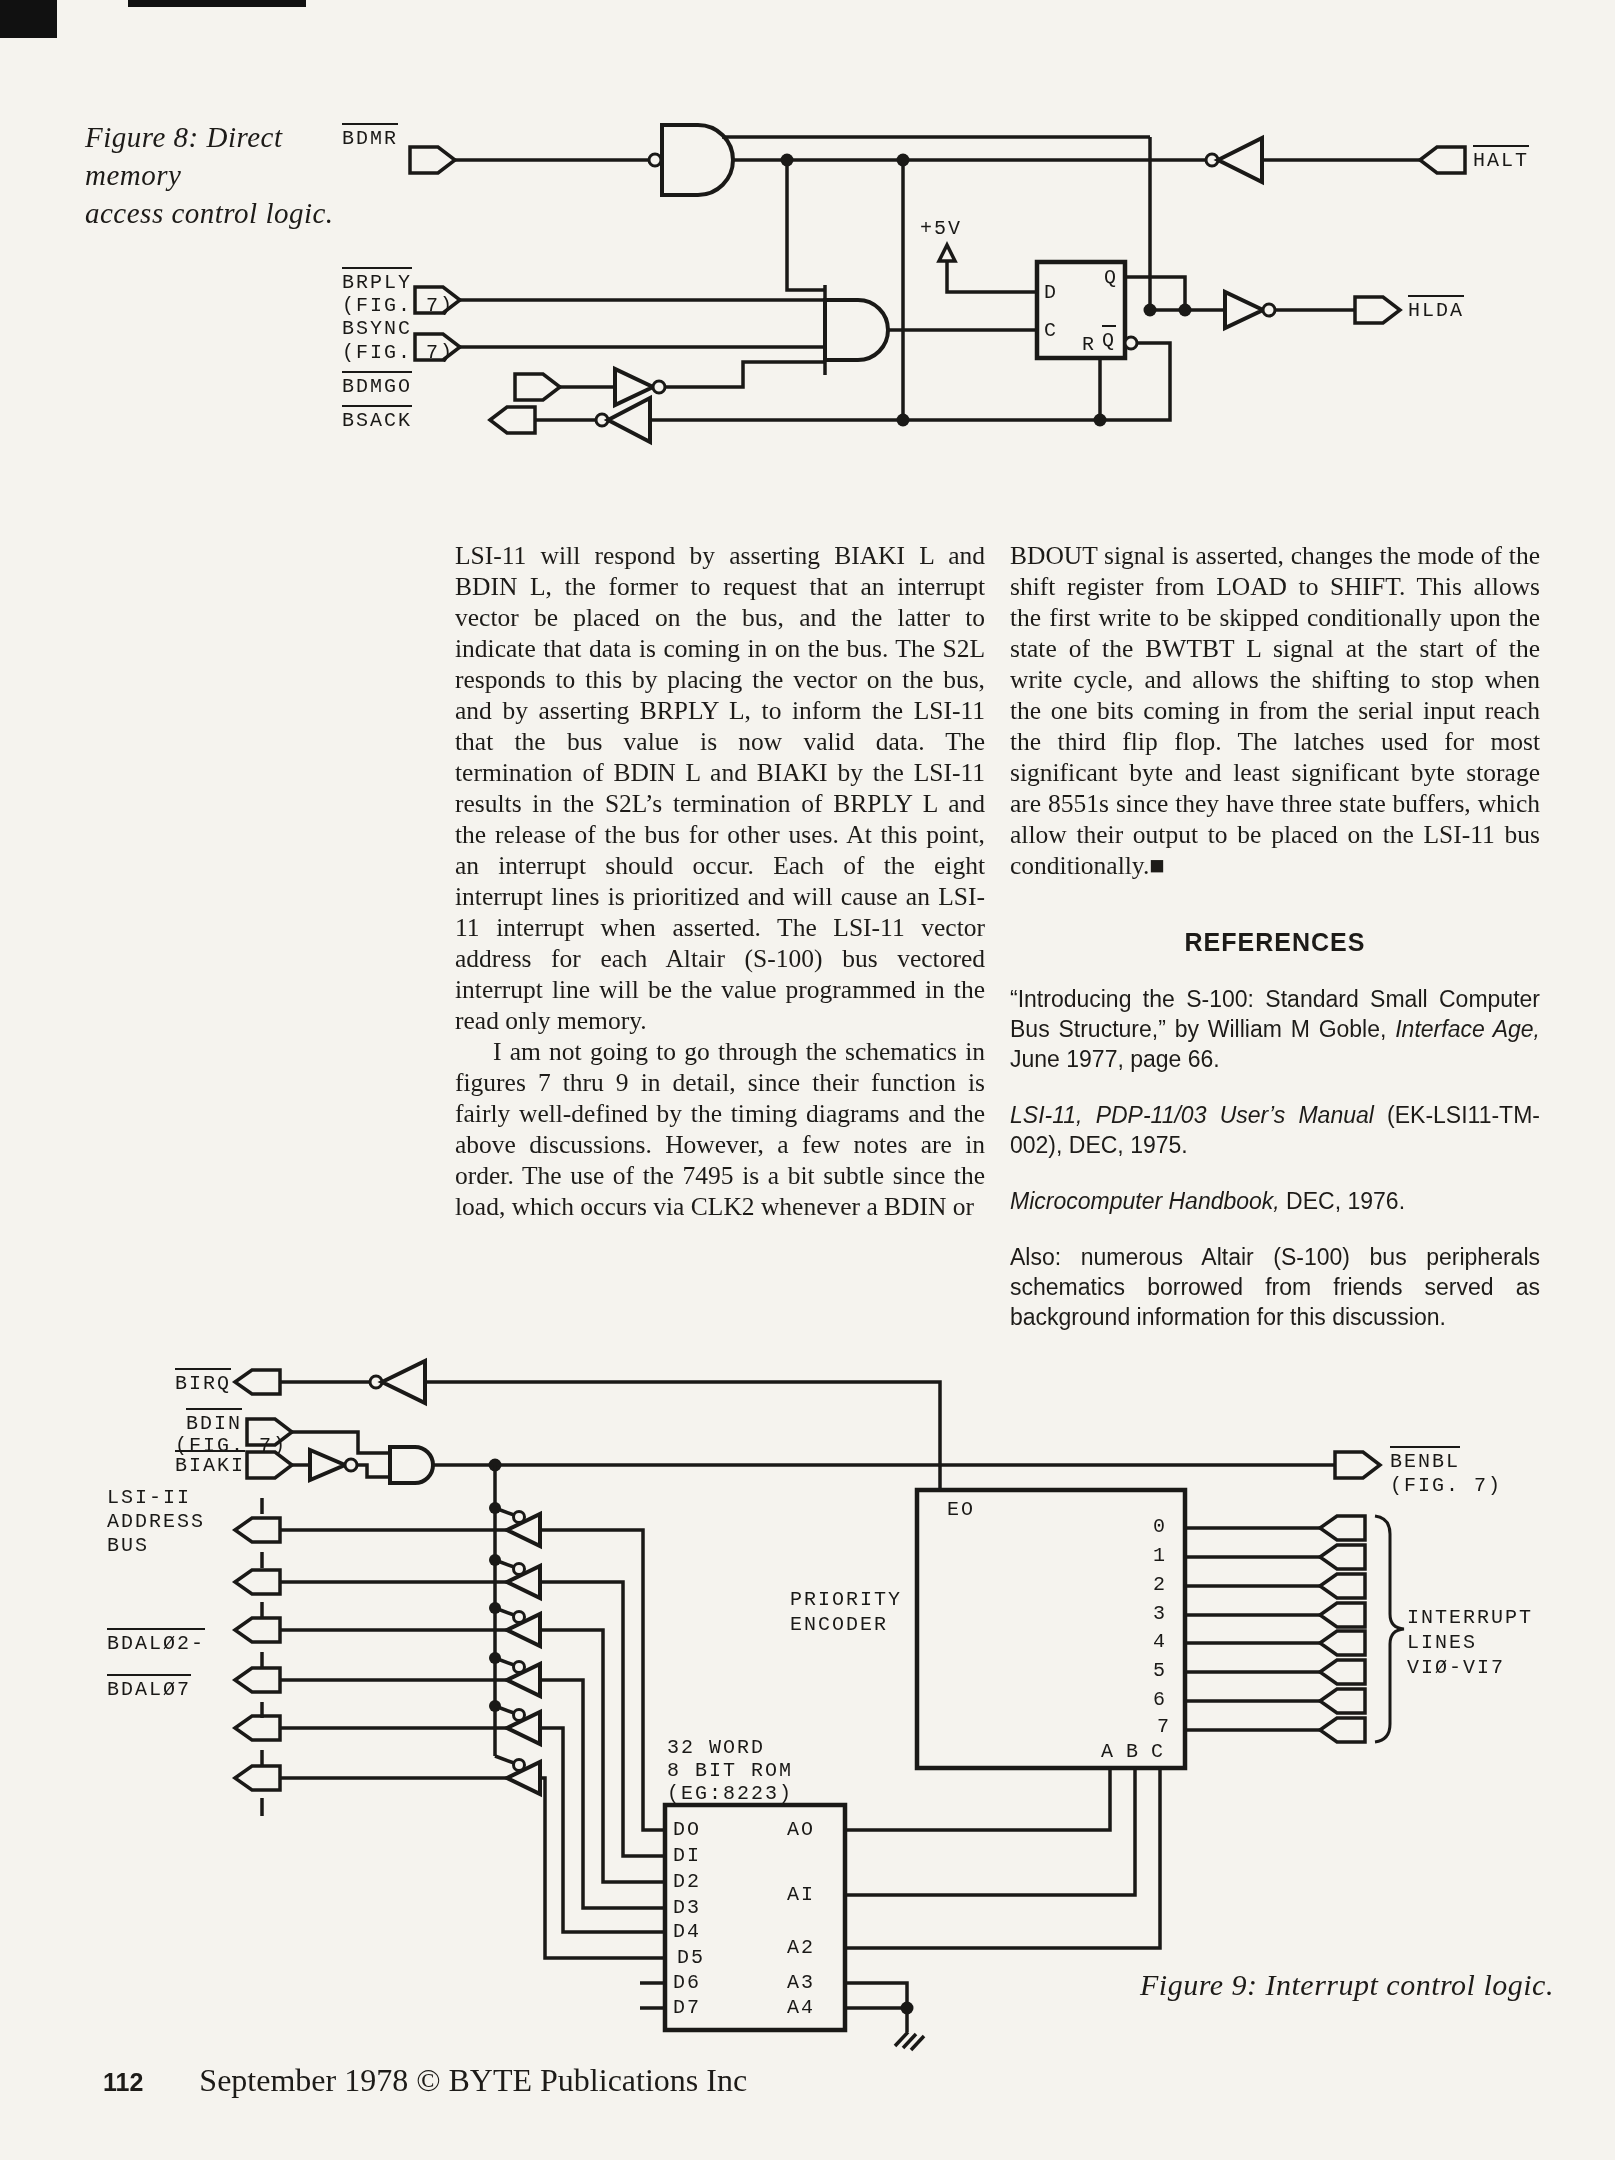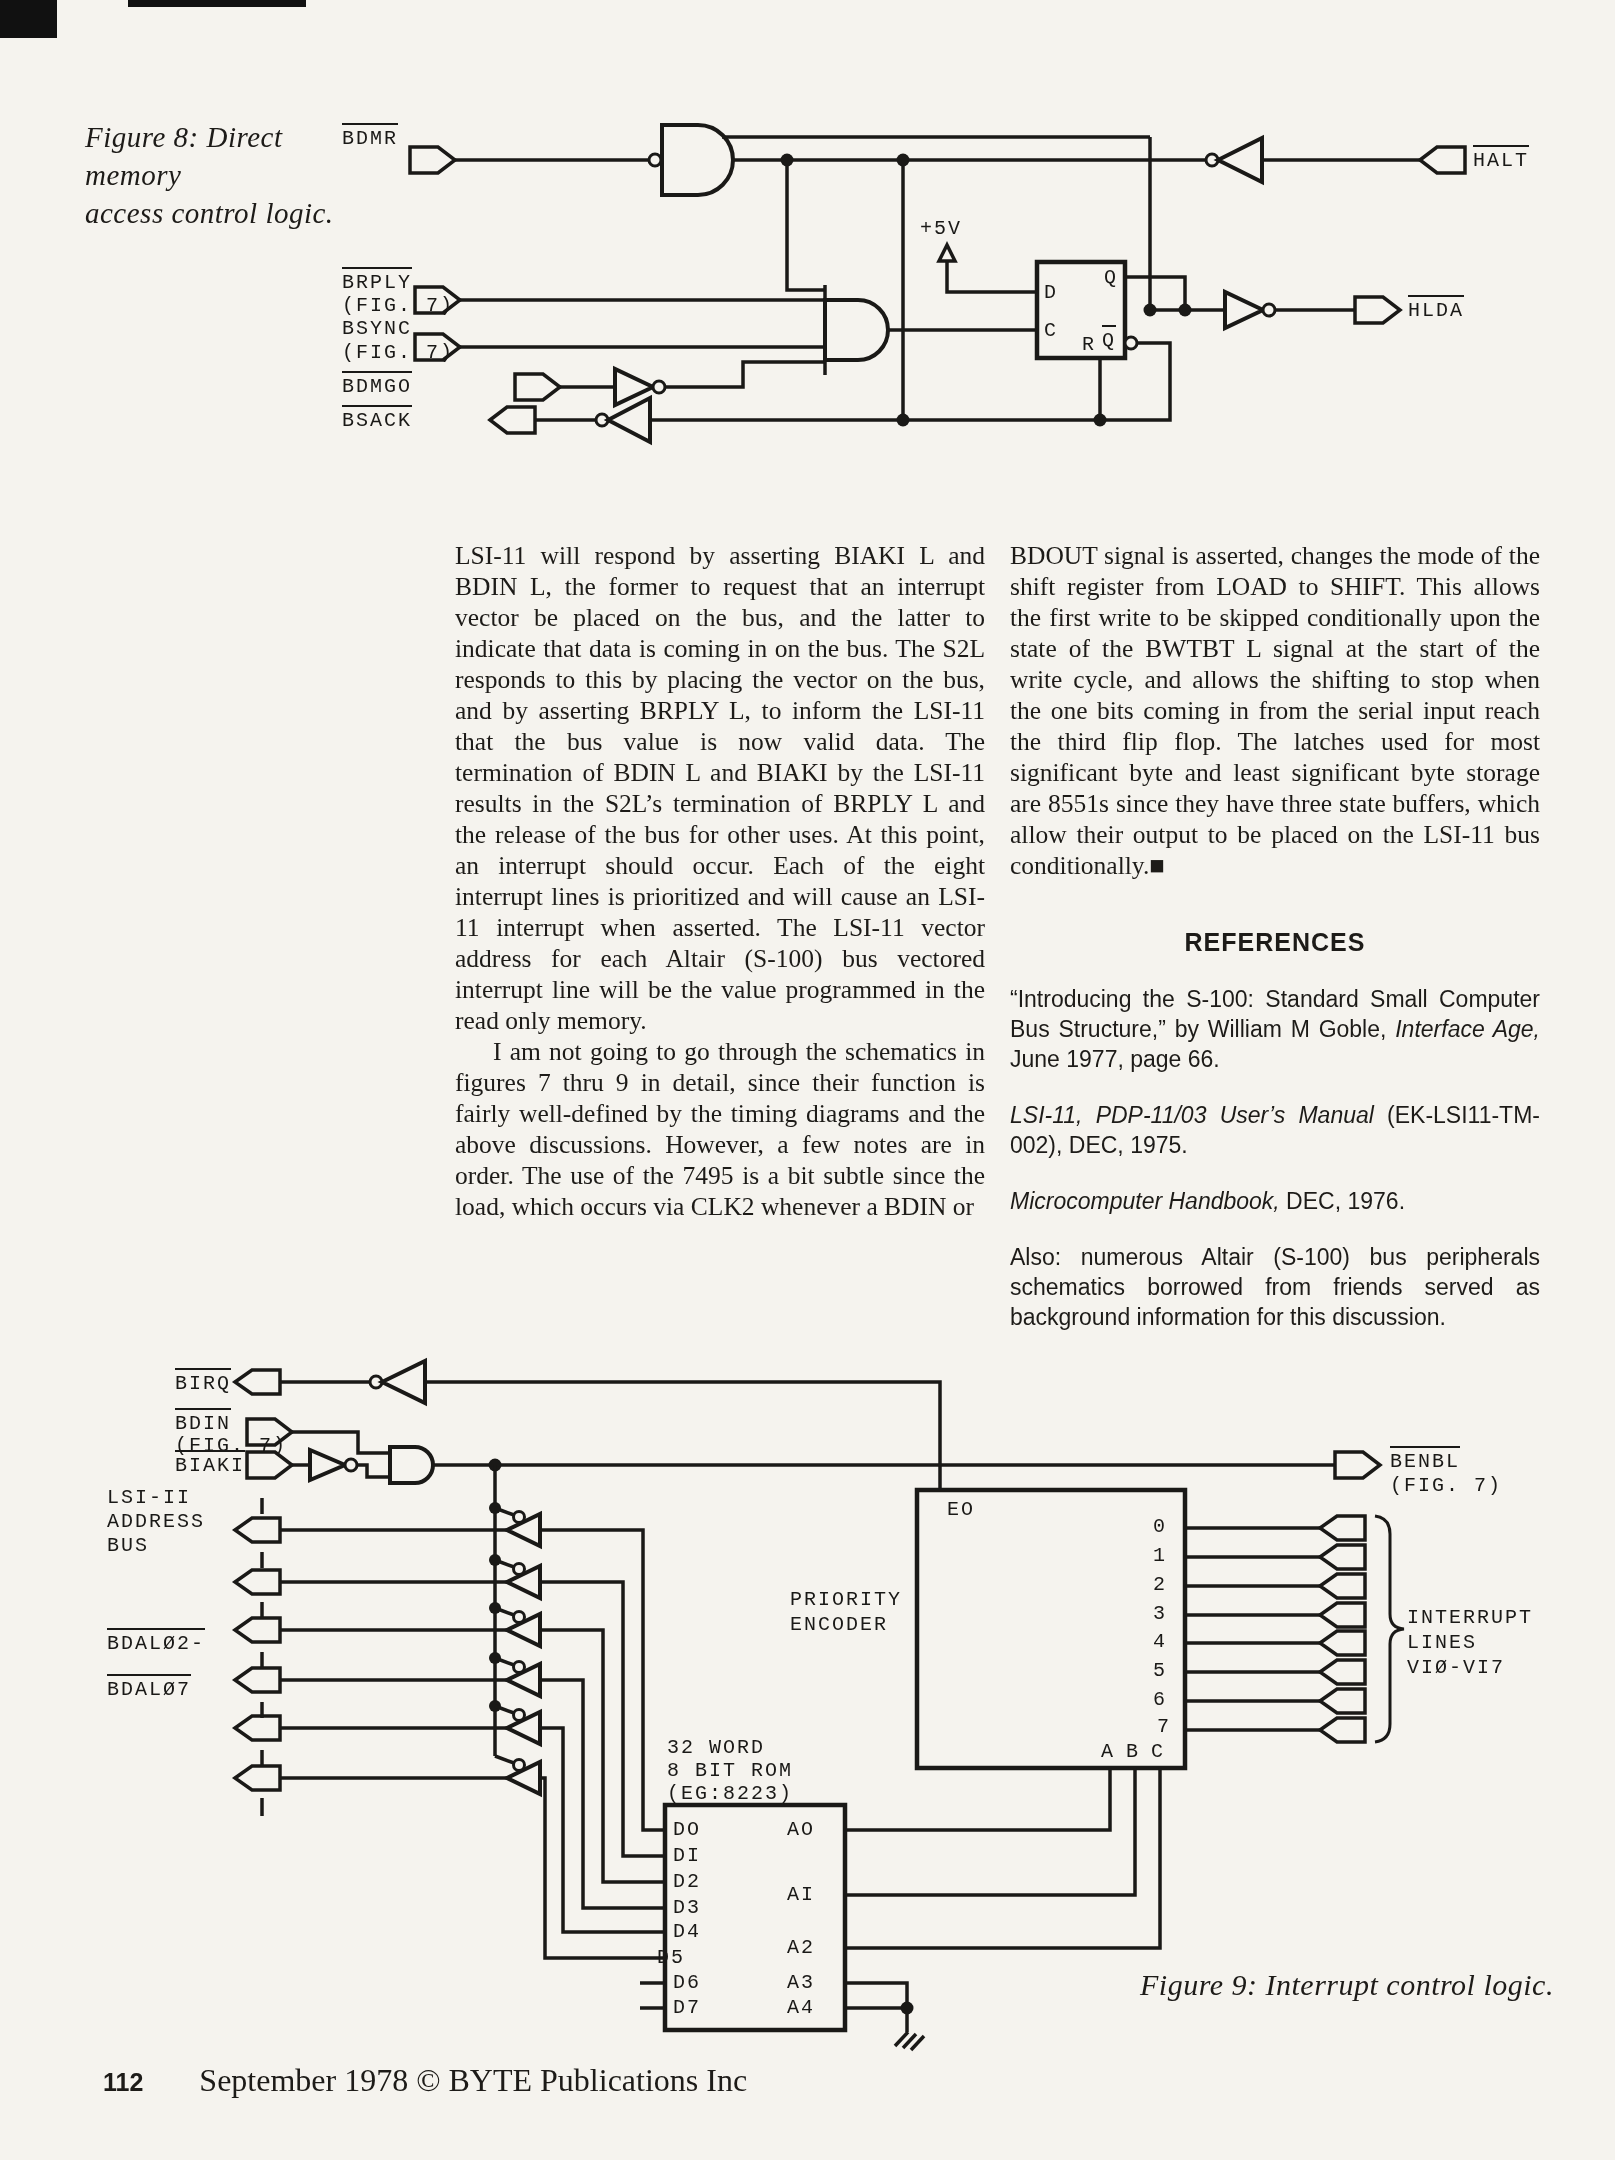--- a/index.html
+++ b/index.html
@@ -280,21 +280,21 @@
       <circle class="dot" cx="812" cy="678" r="6.5"></circle>
       <g>
         <polyline class="wire" points="800,716 813,702"></polyline>
         <polyline class="wire" points="808,718 821,704"></polyline>
         <polyline class="wire" points="816,720 829,706"></polyline>
       </g>
     </g>
   </svg>
 
   <span class="schlabel ovl" style="left:80px;top:38px;">BIRQ</span>
-  <span class="schlabel ovl" style="left:80px;top:78px;text-align:right;">BDIN</span>
+  <span class="schlabel ovl" style="left:91px;top:78px;text-align:right;">BDIN</span>
   <span class="schlabel" style="left:80px;top:104px;">(FIG. 7)</span>
   <span class="schlabel ovl" style="left:80px;top:120px;">BIAKI</span>
   <span class="schlabel" style="left:12px;top:156px;">LSI-II</span>
   <span class="schlabel" style="left:12px;top:180px;">ADDRESS</span>
   <span class="schlabel" style="left:12px;top:204px;">BUS</span>
   <span class="schlabel ovl" style="left:12px;top:298px;">BDALØ2-</span>
   <span class="schlabel ovl" style="left:12px;top:344px;">BDALØ7</span>
   <span class="schlabel ovl" style="left:1295px;top:116px;">BENBL</span>
   <span class="schlabel" style="left:1295px;top:144px;">(FIG. 7)</span>
   <span class="schlabel" style="left:695px;top:258px;">PRIORITY</span>
@@ -317,21 +317,21 @@
   <span class="schlabel" style="left:1062px;top:385px;">7</span>
   <span class="schlabel" style="left:1006px;top:410px;">A</span>
   <span class="schlabel" style="left:1031px;top:410px;">B</span>
   <span class="schlabel" style="left:1056px;top:410px;">C</span>
 
   <span class="schlabel" style="left:578px;top:488px;">DO</span>
   <span class="schlabel" style="left:578px;top:514px;">DI</span>
   <span class="schlabel" style="left:578px;top:540px;">D2</span>
   <span class="schlabel" style="left:578px;top:566px;">D3</span>
   <span class="schlabel" style="left:578px;top:590px;">D4</span>
-  <span class="schlabel" style="left:562px;top:616px;">D5</span>
+  <span class="schlabel" style="left:582px;top:616px;">D5</span>
   <span class="schlabel" style="left:578px;top:641px;">D6</span>
   <span class="schlabel" style="left:578px;top:666px;">D7</span>
   <span class="schlabel" style="left:692px;top:488px;">AO</span>
   <span class="schlabel" style="left:692px;top:553px;">AI</span>
   <span class="schlabel" style="left:692px;top:606px;">A2</span>
   <span class="schlabel" style="left:692px;top:641px;">A3</span>
   <span class="schlabel" style="left:692px;top:666px;">A4</span>
 </div>
 
 <div class="abs cap" style="left:1140px;top:1966px;font-size:30px;">Figure 9: Interrupt control logic.</div>

